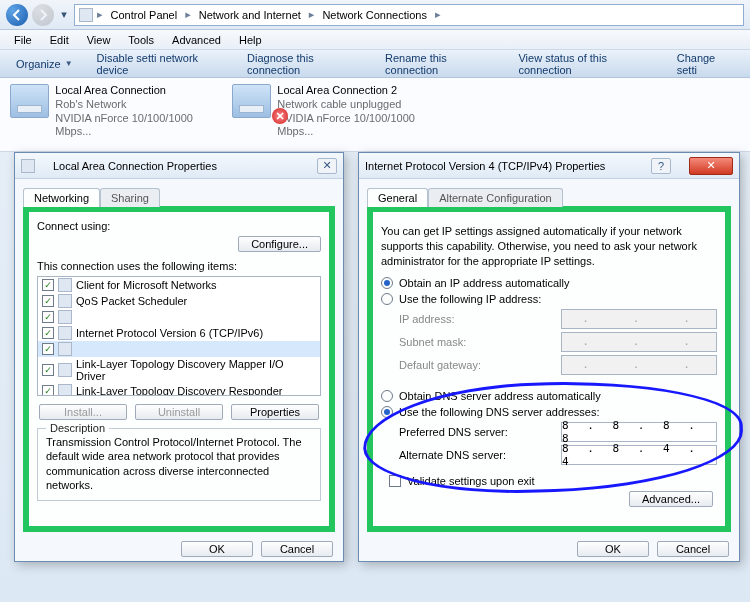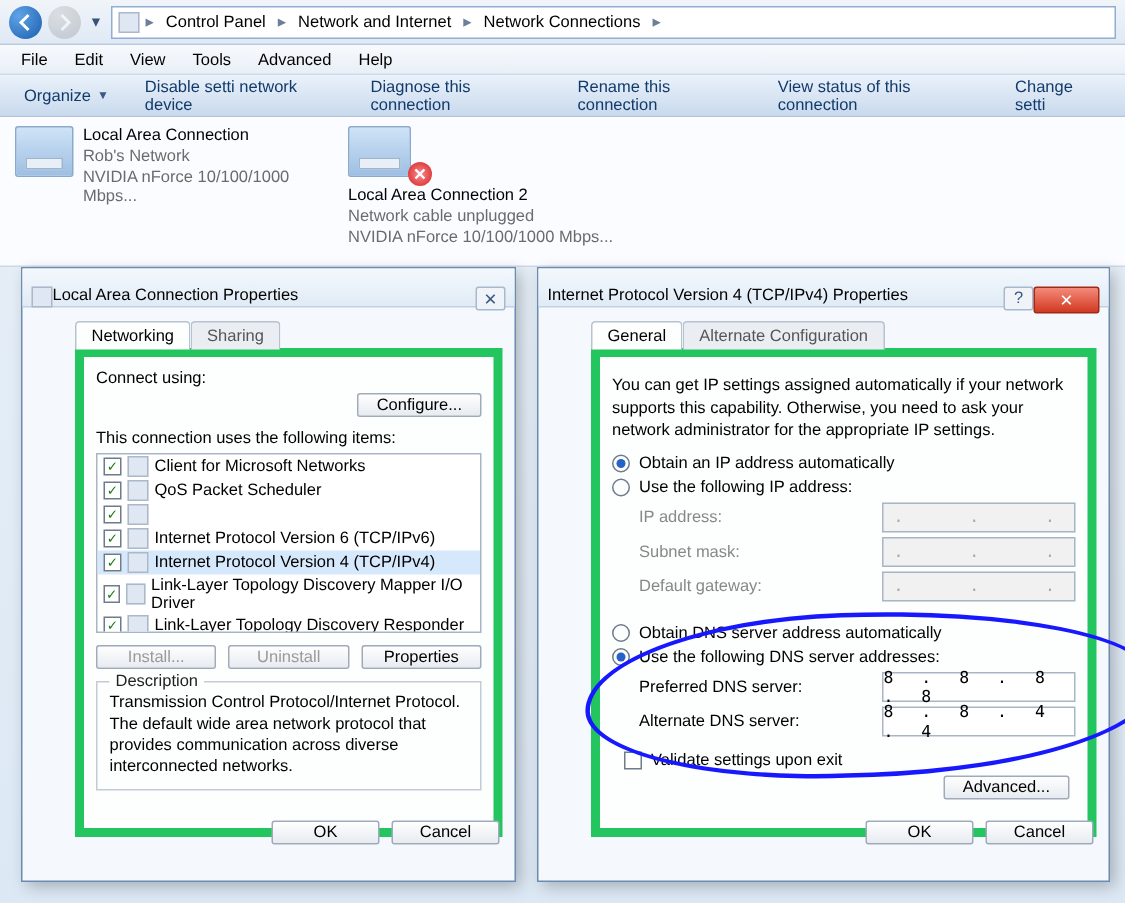--- a/index.html
+++ b/index.html
@@ -26,44 +26,44 @@
   .conn-icon::after { content:""; position:absolute; left:6px; right:6px; bottom:4px; height:6px; background:#e9eff7; border:1px solid #9db5cf; }
   .conn-text { display:flex; flex-direction:column; line-height:1.25; }
   .conn-text .sub { color:#6b6b6b; }
   .red-x { position:absolute; left:205px; top:28px; width:16px; height:16px; background:radial-gradient(#ff8a8a,#d02020); border-radius:50%; display:flex; align-items:center; justify-content:center; color:#fff; font-weight:bold; }
   .conns-wrap{position:relative;}
   
   .dialogs { position: relative; flex:1; }
   .dialog { position: absolute; background: #f5f8fc; border: 1px solid #6b8bb0; box-shadow: 3px 3px 10px rgba(0,0,0,.25); }
   .dlg-left { left: 14px; top: 0px; width: 330px; height: 410px; }
   .dlg-right { left: 358px; top: 0px; width: 382px; height: 410px; }
-  .titlebar { height: 26px; display:flex; align-items:flex-start; padding:12px 6px; background:linear-gradient(#f4f8fd,#e0ebf6); border-bottom:1px solid #c1d0e2; gap:0; }
+  .titlebar { height: 26px; display:flex; align-items:center; padding:12px 6px; background:linear-gradient(#f4f8fd,#e0ebf6); border-bottom:1px solid #c1d0e2; gap:18px; }
   .titlebar .sp{flex:1;}
   .titlebar .q{ width:20px; height:16px; border:1px solid #a9b9cd; background:#f0f4f9; display:flex; align-items:center; justify-content:center; color:#3a5a85; border-radius:2px;}
   .titlebar .xbtn{ width:44px; height:18px; background:linear-gradient(#f48a7a,#d13a22); border:1px solid #a12a16; border-radius:2px; display:flex; align-items:center; justify-content:center; color:#fff;}
-  .dlg-body { padding: 6px 8px 8px; position:relative; height: calc(100% - 26px); margin-left: 27px; }
+  .dlg-body { padding: 6px 8px 8px; position:relative; height: calc(100% - 26px); }
   
   .tabs { display:flex; gap:0; margin-top:2px; }
   .tab { padding: 3px 10px; border:1px solid #b7c2d0; border-bottom:none; background:#fdfefe; border-top-left-radius:3px; border-top-right-radius:3px; position:relative; top:1px; z-index:2; }
   .tab.inactive { background:#eaeef3; color:#555; z-index:1; }
   .tab-pane { border:6px solid #22c55e; background:#fdfefe; padding:8px; }
   
   .field-row { display:flex; align-items:center; gap:6px; margin:4px 0; }
   .textfield { flex:1; height:20px; border:1px solid #a9b5c4; padding:2px 4px; background:#fff; display:flex; align-items:center; gap:4px;}
   .btn { height:16px; border:1px solid #9fabba; background:linear-gradient(#fefefe,#e7ebf0); padding:0 12px; display:inline-flex; align-items:center; justify-content:center; border-radius:2px; }
   .btn.disabled{ color:#9a9a9a; }
   .chklist { border:1px solid #a9b5c4; height:120px; overflow:hidden; background:#fff; margin-top:4px; }
   .chkrow { display:flex; align-items:center; gap:4px; padding:1px 4px; }
   .cb { width:12px; height:12px; border:1px solid #6e7b8a; background:#fff; display:inline-flex; align-items:center; justify-content:center; font-size:9px; color:#1a7f1a; }
   .mini-icon{ width:14px; height:14px; background:#dfe8f2; border:1px solid #aab8c9; }
   .threebtn { display:flex; gap:8px; margin-top:8px; justify-content:center;}
   .threebtn .btn{ width:88px; }
   .group { border:1px solid #c2ccd8; padding:6px 8px 8px; margin-top:8px; position:relative; }
   .group-title{ position:absolute; top:-7px; left:8px; background:#fdfefe; padding:0 4px; color:#222; }
-  .dlg-footer{ position:absolute; bottom:24px; right:10px; display:flex; gap:8px; }
+  .dlg-footer{ position:absolute; bottom:4px; right:10px; display:flex; gap:8px; }
   .dlg-footer .btn{ width:72px; }
   
   .para{ margin:4px 0 8px; line-height:1.35; }
   .radio-row{ display:flex; align-items:center; gap:6px; margin:4px 0; }
   .radio{ width:12px; height:12px; border:1px solid #6e7b8a; border-radius:50%; display:inline-flex; align-items:center; justify-content:center; }
   .radio .dot{ width:6px; height:6px; background:#2563c9; border-radius:50%; }
   .kv{ display:flex; align-items:center; margin:3px 0 3px 18px; gap:22px;}
   .kv .k{ width:140px; color:#888; }
   .kv.enabled .k{ color:#000; }
   .ipfield{ flex:1; height:20px; border:1px solid #a9b5c4; background:#fff; display:flex; align-items:center; justify-content:center; gap:16px; letter-spacing:6px; font-family:monospace; }
@@ -125,21 +125,21 @@
 <div class="conns-wrap">
 <div class="conns">
   <div class="conn">
     <div class="conn-icon"></div>
     <div class="conn-text">
       <span>Local Area Connection</span>
       <span class="sub">Rob's Network</span>
       <span class="sub">NVIDIA nForce 10/100/1000 Mbps...</span>
     </div>
   </div>
-  <div class="conn" style="position:relative;flex-direction:column;">
+  <div class="conn" style="position:relative;">
     <div class="conn-icon"></div>
     <div class="conn-text">
       <span>Local Area Connection 2</span>
       <span class="sub">Network cable unplugged</span>
       <span class="sub">NVIDIA nForce 10/100/1000 Mbps...</span>
     </div>
   </div>
 </div>
 <div class="red-x" style="left:272px; top:30px;">✕</div>
 </div>
@@ -180,21 +180,20 @@
               <span class="mini-icon"></span>
             </div>
           <div class="chkrow">
               <span class="cb">✓</span>
               <span class="mini-icon"></span>
               <span>Internet Protocol Version 6 (TCP/IPv6)</span>
             </div>
           <div class="chkrow" style="background:#d6e8fb;">
               <span class="cb">✓</span>
               <span class="mini-icon"></span>
-              <span>Internet Protocol Version 4 (TCP/IPv4)</span>
             </div>
           <div class="chkrow">
               <span class="cb">✓</span>
               <span class="mini-icon"></span>
               <span>Link-Layer Topology Discovery Mapper I/O Driver</span>
             </div>
           <div class="chkrow">
               <span class="cb">✓</span>
               <span class="mini-icon"></span>
               <span>Link-Layer Topology Discovery Responder</span>

